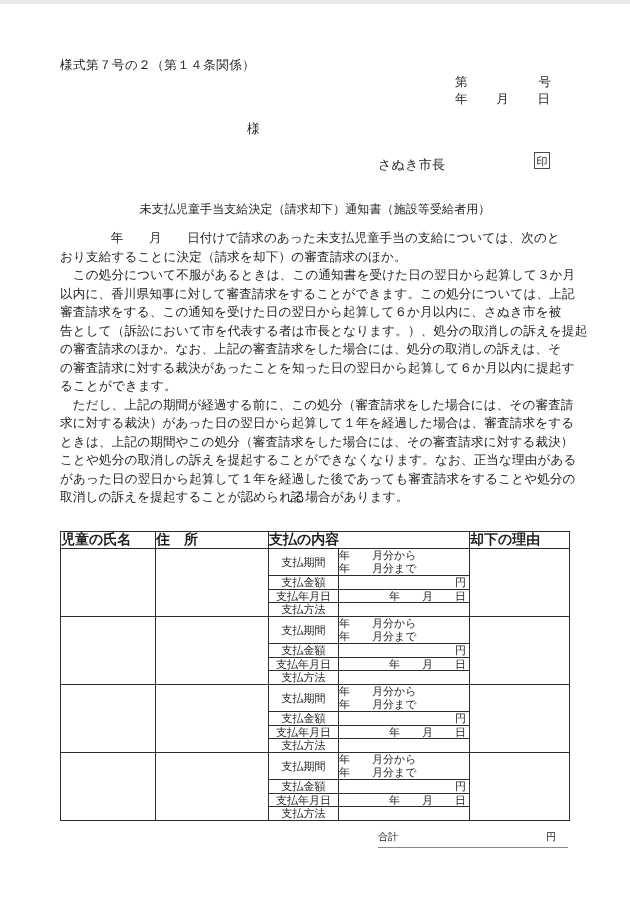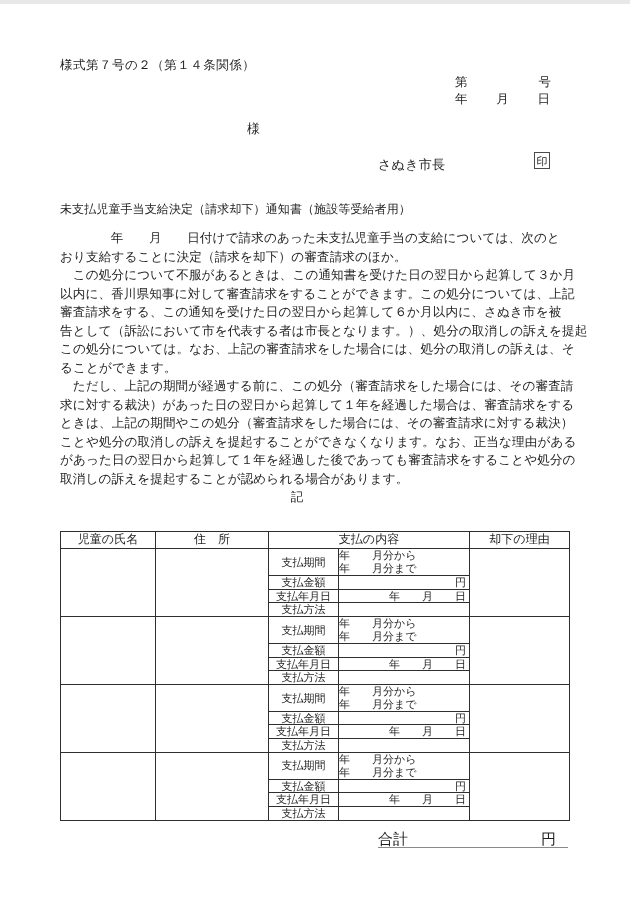--- a/index.html
+++ b/index.html
@@ -18,52 +18,52 @@
   .date-line{top:87px;left:455px;width:95px;display:flex;justify-content:space-between;font-size:12.5px;}
   .addressee{top:116px;left:247px;font-size:13px;}
   .sender{top:152px;left:378px;font-size:13px;letter-spacing:0.3px;}
   .seal{
     top:148px;left:534px;
     width:16px;height:17px;
     border:1px solid #4a4a4a;
     font-size:11px;line-height:17px;text-align:center;
     box-sizing:border-box;
   }
-  .title{top:197px;left:60px;width:510px;font-size:12px;letter-spacing:0.1px;}
+  .title{top:197px;left:60px;width:510px;text-align:center;font-size:12px;letter-spacing:0.1px;}
   .body-text{top:226px;left:60px;width:512px;font-size:12.6px;line-height:18.5px;letter-spacing:0.12px;font-family:Liberation Mono, monospace;}
   .bline{white-space:pre;}
   .ki{top:485px;left:60px;width:474px;text-align:center;font-size:12.5px;}
 
   .notice-table{
     top:527px;left:60px;
     border-collapse:collapse;
     table-layout:fixed;
     width:509px;
     font-size:11px;
   }
   .notice-table td,.notice-table th{
     border:1px solid #2e2e2e;
     padding:0;
     font-weight:normal;
     line-height:1.15;
     vertical-align:middle;
     overflow:hidden;
   }
-  .notice-table th{height:16px;text-align:center;font-size:12px;}
+  .notice-table th{height:16px;text-align:left;font-size:14px;font-weight:bold;}
   td.lbl{text-align:center;}
   td.val{text-align:right;padding-right:3px;}
   tr.r-period td{height:26px;}
   tr.r-single td{height:12px;}
   td.period-val div{line-height:13px;text-align:left;padding-right:2px;}
   td.empty-cell{background:#fff;}
 
   .total-line{
     top:826px;left:378px;width:190px;height:18px;
     border-bottom:1.5px solid #8a8a8a;
-    font-size:15px;
+    font-size:10px;
     display:flex;justify-content:space-between;
     box-sizing:border-box;
   }
   .total-line .unit{padding-right:12px;}
 </style>
 </head>
 <body>
 
 <div class="page">
 
@@ -87,21 +87,22 @@
 
   <div class="abs title">未支払児童手当支給決定（請求却下）通知書（施設等受給者用）</div>
 
   <div class="abs body-text">
       <div class="bline">　　　　年　　月　　日付けで請求のあった未支払児童手当の支給については、次のと</div>
       <div class="bline">おり支給することに決定（請求を却下）の審査請求のほか。</div>
       <div class="bline">　この処分について不服があるときは、この通知書を受けた日の翌日から起算して３か月</div>
       <div class="bline">以内に、香川県知事に対して審査請求をすることができます。この処分については、上記</div>
       <div class="bline">審査請求をする、この通知を受けた日の翌日から起算して６か月以内に、さぬき市を被</div>
       <div class="bline">告として（訴訟において市を代表する者は市長となります。）、処分の取消しの訴えを提起</div>
-      <div class="bline">この処分については。なお、上記の審査請求をした場合には、処分の取消しの訴えは、そ</div>
+      <div class="bline">の審査請求のほか。なお、上記の審査請求をした場合には、処分の取消しの訴えは、そ</div>
+      <div class="bline">の審査請求に対する裁決があったことを知った日の翌日から起算して６か月以内に提起す</div>
       <div class="bline">ることができます。</div>
       <div class="bline">　ただし、上記の期間が経過する前に、この処分（審査請求をした場合には、その審査請</div>
       <div class="bline">求に対する裁決）があった日の翌日から起算して１年を経過した場合は、審査請求をする</div>
       <div class="bline">ときは、上記の期間やこの処分（審査請求をした場合には、その審査請求に対する裁決）</div>
       <div class="bline">ことや処分の取消しの訴えを提起することができなくなります。なお、正当な理由がある</div>
       <div class="bline">があった日の翌日から起算して１年を経過した後であっても審査請求をすることや処分の</div>
       <div class="bline">取消しの訴えを提起することが認められる場合があります。</div>
     </div>
 
   <div class="abs ki">記</div>

